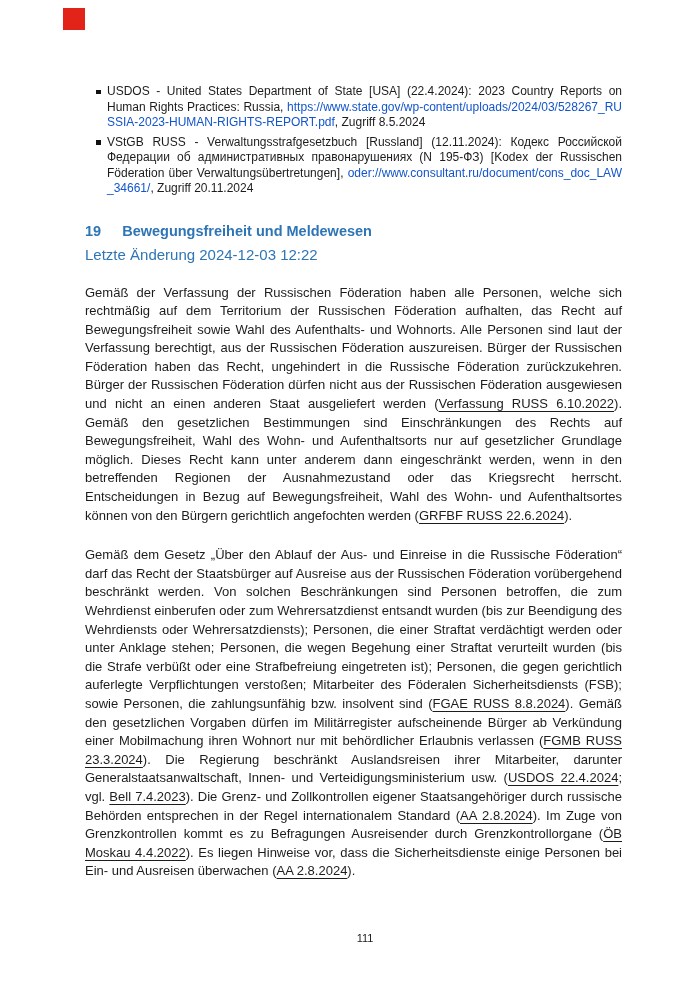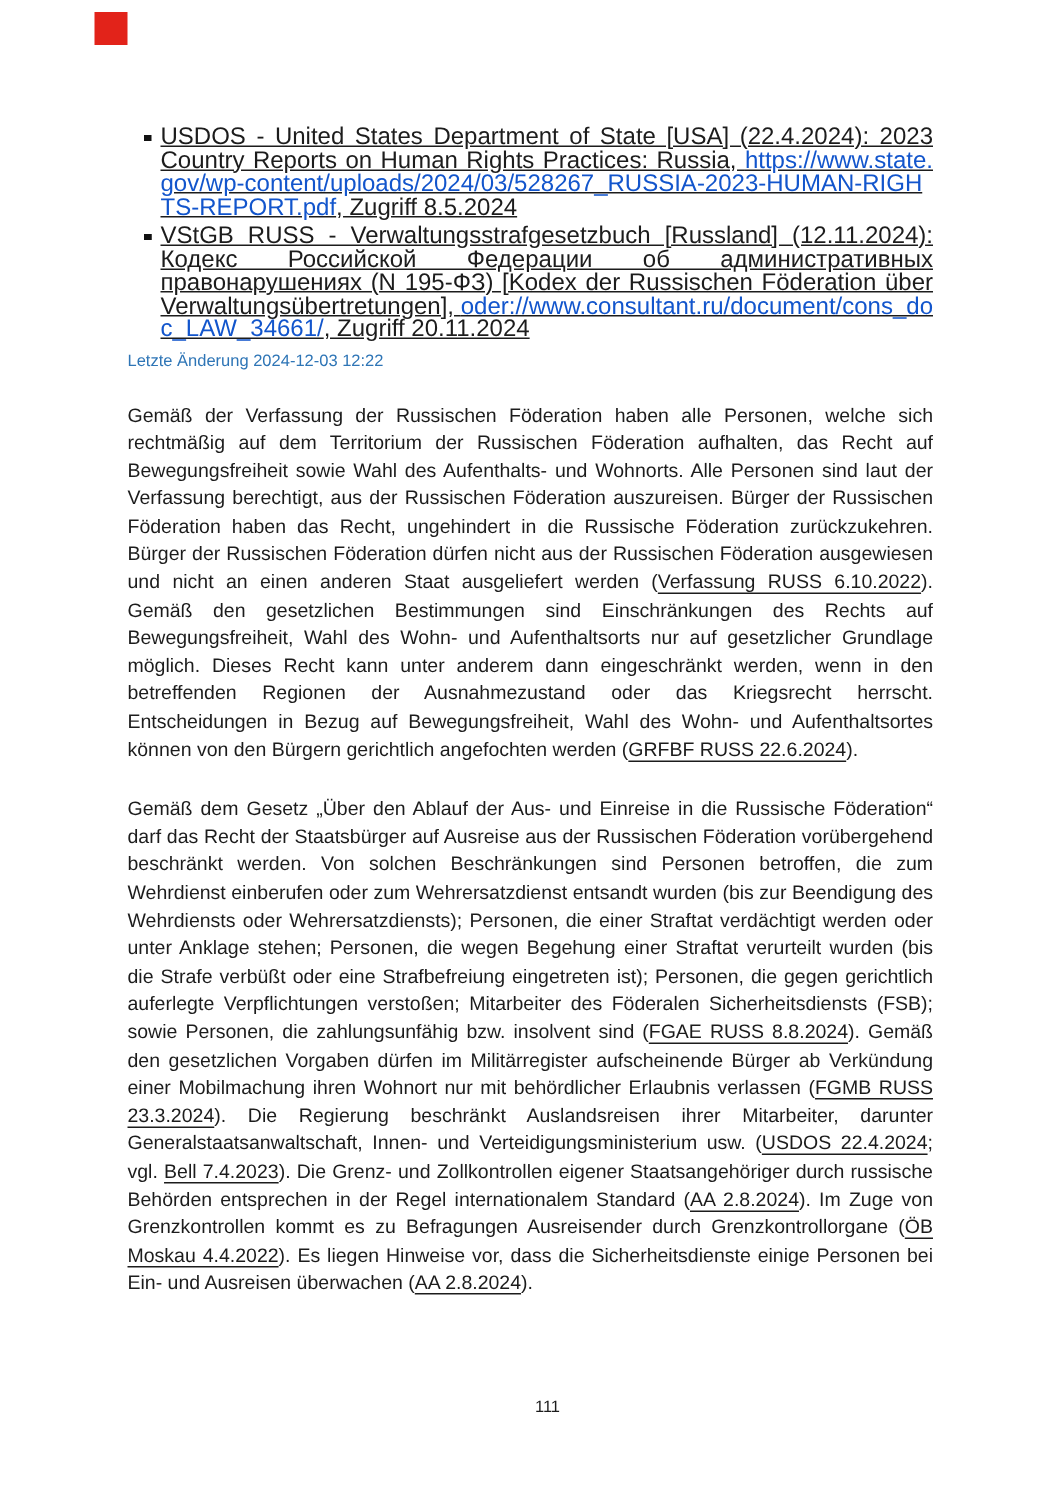--- a/index.html
+++ b/index.html
@@ -23,26 +23,25 @@
     background: var(--corner-red, #e2231a);
   }
   .sources {
     list-style: none;
     margin-top: 84px;
     padding-left: 11px;
   }
   .source-item {
     position: relative;
     padding-left: 11px;
-    font-size: 16px;
+    font-size: 12px;
     line-height: 15.5px;
     text-align: justify;
     margin-bottom: 4px;
     hyphens: auto;
-    text-decoration: underline;
     -webkit-hyphens: auto;
   }
   .marker {
     position: absolute; left: 0; top: 5.5px;
     width: 4.5px; height: 4.5px;
     background: #111111;
   }
   .seg-link { color: var(--link-blue, #1255cc); word-break: break-all; }
   .seg-cite {
     color: inherit;
@@ -52,21 +51,21 @@
   }
   .section-heading {
     margin-top: 26px;
     font-size: 14.5px;
     font-weight: bold;
     color: var(--accent-blue, #2e75b6);
   }
   .section-number { display: inline-block; margin-right: 17px; }
   .last-change {
     margin-top: 7px;
-    font-size: 11px;
+    font-size: 15px;
     color: var(--accent-blue, #2e75b6);
   }
   .body-paragraph {
     margin-top: 21px;
     font-size: 13px;
     line-height: 18.6px;
     text-align: justify;
     hyphens: auto;
     -webkit-hyphens: auto;
   }
@@ -93,20 +92,24 @@
     </li>
     <li class="source-item">
       <span class="marker"></span>
     </li>
     <li class="source-item">
       <span class="marker"></span>
       <span><span class="seg-text">VStGB RUSS - Verwaltungsstrafgesetzbuch [Russland] (12.11.2024): Кодекс Российской Федерации об административных правонарушениях (N 195-ФЗ) [Kodex der Russischen Föderation über Verwaltungsübertretungen], </span><span class="seg-link">oder://www.consultant.ru/document/cons_doc_LAW_34661/</span><span class="seg-text">, Zugriff 20.11.2024</span></span>
     </li>
   </ul>
 
+  <h1 class="section-heading">
+    <span class="section-number">19</span>
+    <span class="section-title">Bewegungsfreiheit und Meldewesen</span>
+  </h1>
 
   <div class="last-change">Letzte Änderung 2024-12-03 12:22</div>
 
   <p class="body-paragraph"><span class="seg-text">Gemäß der Verfassung der Russischen Föderation haben alle Personen, welche sich rechtmäßig auf dem Territorium der Russischen Föderation aufhalten, das Recht auf Bewegungsfreiheit sowie Wahl des Aufenthalts- und Wohnorts. Alle Personen sind laut der Verfassung berechtigt, aus der Russischen Föderation auszureisen. Bürger der Russischen Föderation haben das Recht, ungehindert in die Russische Föderation zurückzukehren. Bürger der Russischen Föderation dürfen nicht aus der Russischen Föderation ausgewiesen und nicht an einen anderen Staat ausgeliefert werden (</span><span class="seg-cite">Verfassung RUSS 6.10.2022</span><span class="seg-text">). Gemäß den gesetzlichen Bestimmungen sind Einschränkungen des Rechts auf Bewegungsfreiheit, Wahl des Wohn- und Aufenthaltsorts nur auf gesetzlicher Grundlage möglich. Dieses Recht kann unter anderem dann eingeschränkt werden, wenn in den betreffenden Regionen der Ausnahmezustand oder das Kriegsrecht herrscht. Entscheidungen in Bezug auf Bewegungsfreiheit, Wahl des Wohn- und Aufenthaltsortes können von den Bürgern gerichtlich angefochten werden (</span><span class="seg-cite">GRFBF RUSS 22.6.2024</span><span class="seg-text">).</span></p>
 
   <p class="body-paragraph"><span class="seg-text">Gemäß dem Gesetz „Über den Ablauf der Aus- und Einreise in die Russische Föderation“ darf das Recht der Staatsbürger auf Ausreise aus der Russischen Föderation vorübergehend beschränkt werden. Von solchen Beschränkungen sind Personen betroffen, die zum Wehrdienst einberufen oder zum Wehrersatzdienst entsandt wurden (bis zur Beendigung des Wehrdiensts oder Wehrersatzdiensts); Personen, die einer Straftat verdächtigt werden oder unter Anklage stehen; Personen, die wegen Begehung einer Straftat verurteilt wurden (bis die Strafe verbüßt oder eine Strafbefreiung eingetreten ist); Personen, die gegen gerichtlich auferlegte Verpflichtungen verstoßen; Mitarbeiter des Föderalen Sicherheitsdiensts (FSB); sowie Personen, die zahlungsunfähig bzw. insolvent sind (</span><span class="seg-cite">FGAE RUSS 8.8.2024</span><span class="seg-text">). Gemäß den gesetzlichen Vorgaben dürfen im Militärregister aufscheinende Bürger ab Verkündung einer Mobilmachung ihren Wohnort nur mit behördlicher Erlaubnis verlassen (</span><span class="seg-cite">FGMB RUSS 23.3.2024</span><span class="seg-text">). Die Regierung beschränkt Auslandsreisen ihrer Mitarbeiter, darunter Generalstaatsanwaltschaft, Innen- und Verteidigungsministerium usw. (</span><span class="seg-cite">USDOS 22.4.2024</span><span class="seg-text">; vgl. </span><span class="seg-cite">Bell 7.4.2023</span><span class="seg-text">). Die Grenz- und Zollkontrollen eigener Staatsangehöriger durch russische Behörden entsprechen in der Regel internationalem Standard (</span><span class="seg-cite">AA 2.8.2024</span><span class="seg-text">). Im Zuge von Grenzkontrollen kommt es zu Befragungen Ausreisender durch Grenzkontrollorgane (</span><span class="seg-cite">ÖB Moskau 4.4.2022</span><span class="seg-text">). Es liegen Hinweise vor, dass die Sicherheitsdienste einige Personen bei Ein- und Ausreisen überwachen (</span><span class="seg-cite">AA 2.8.2024</span><span class="seg-text">).</span></p>
 
   <div class="page-number">111</div>
 
 </div>

